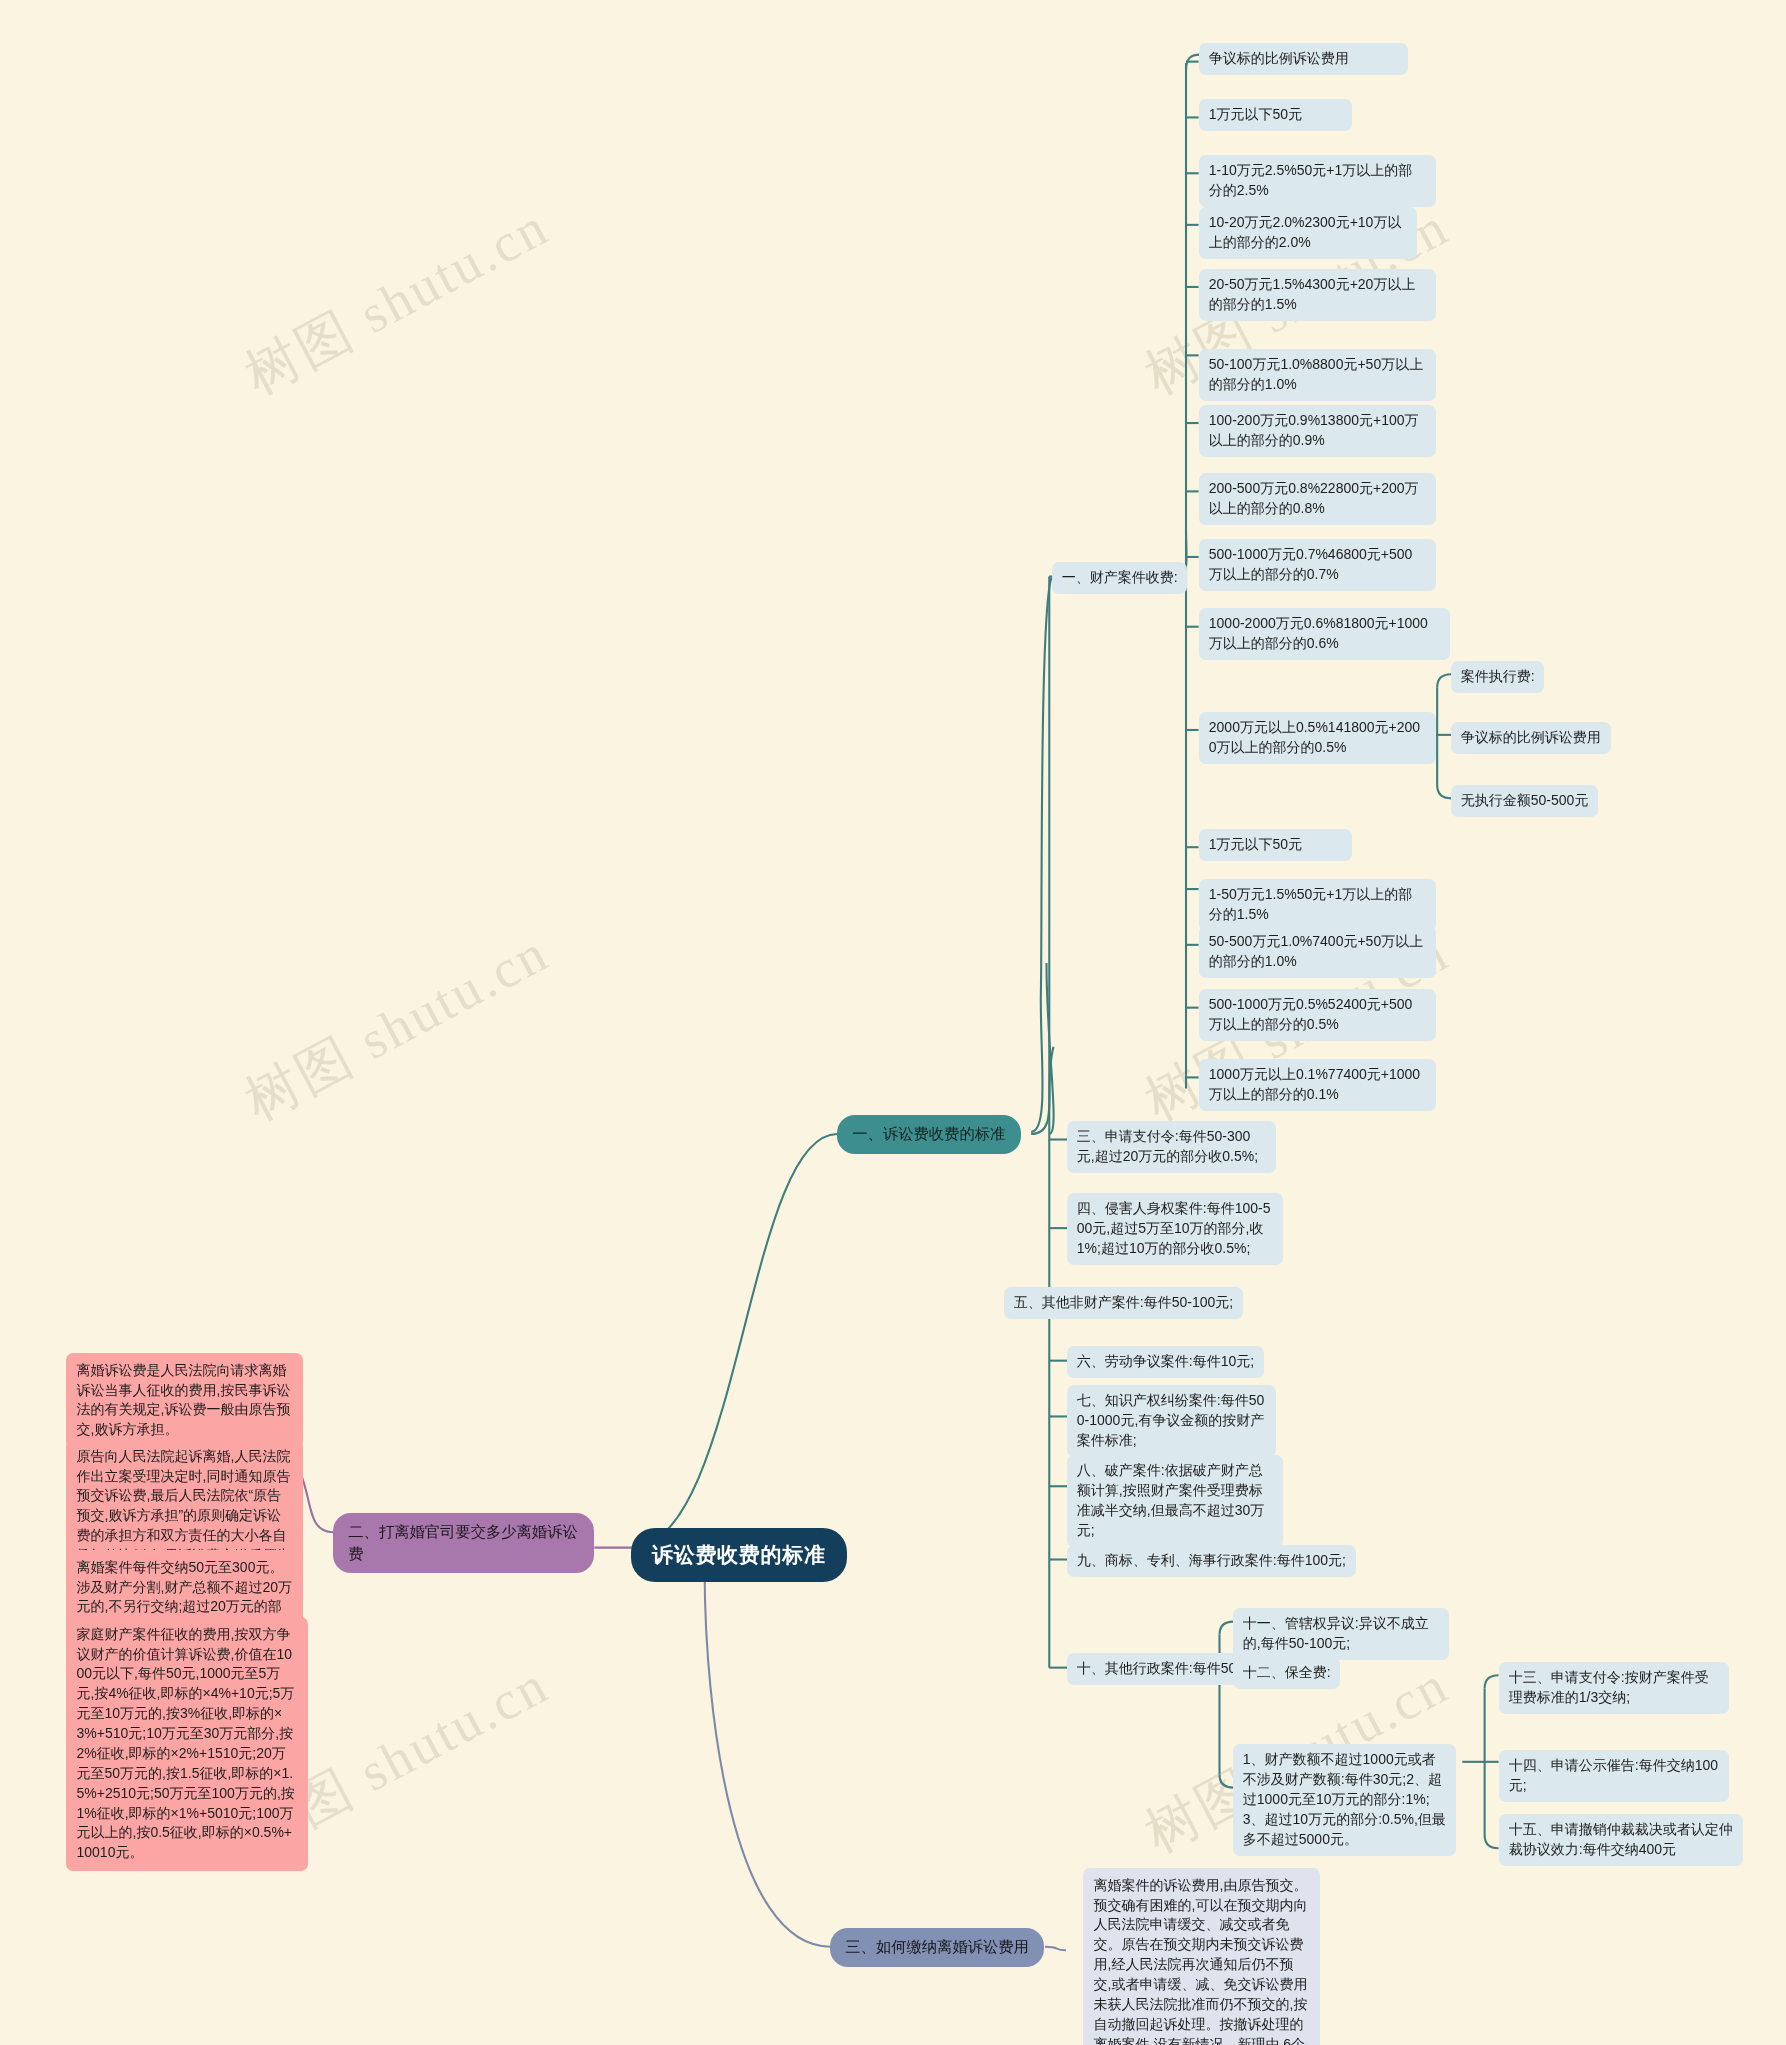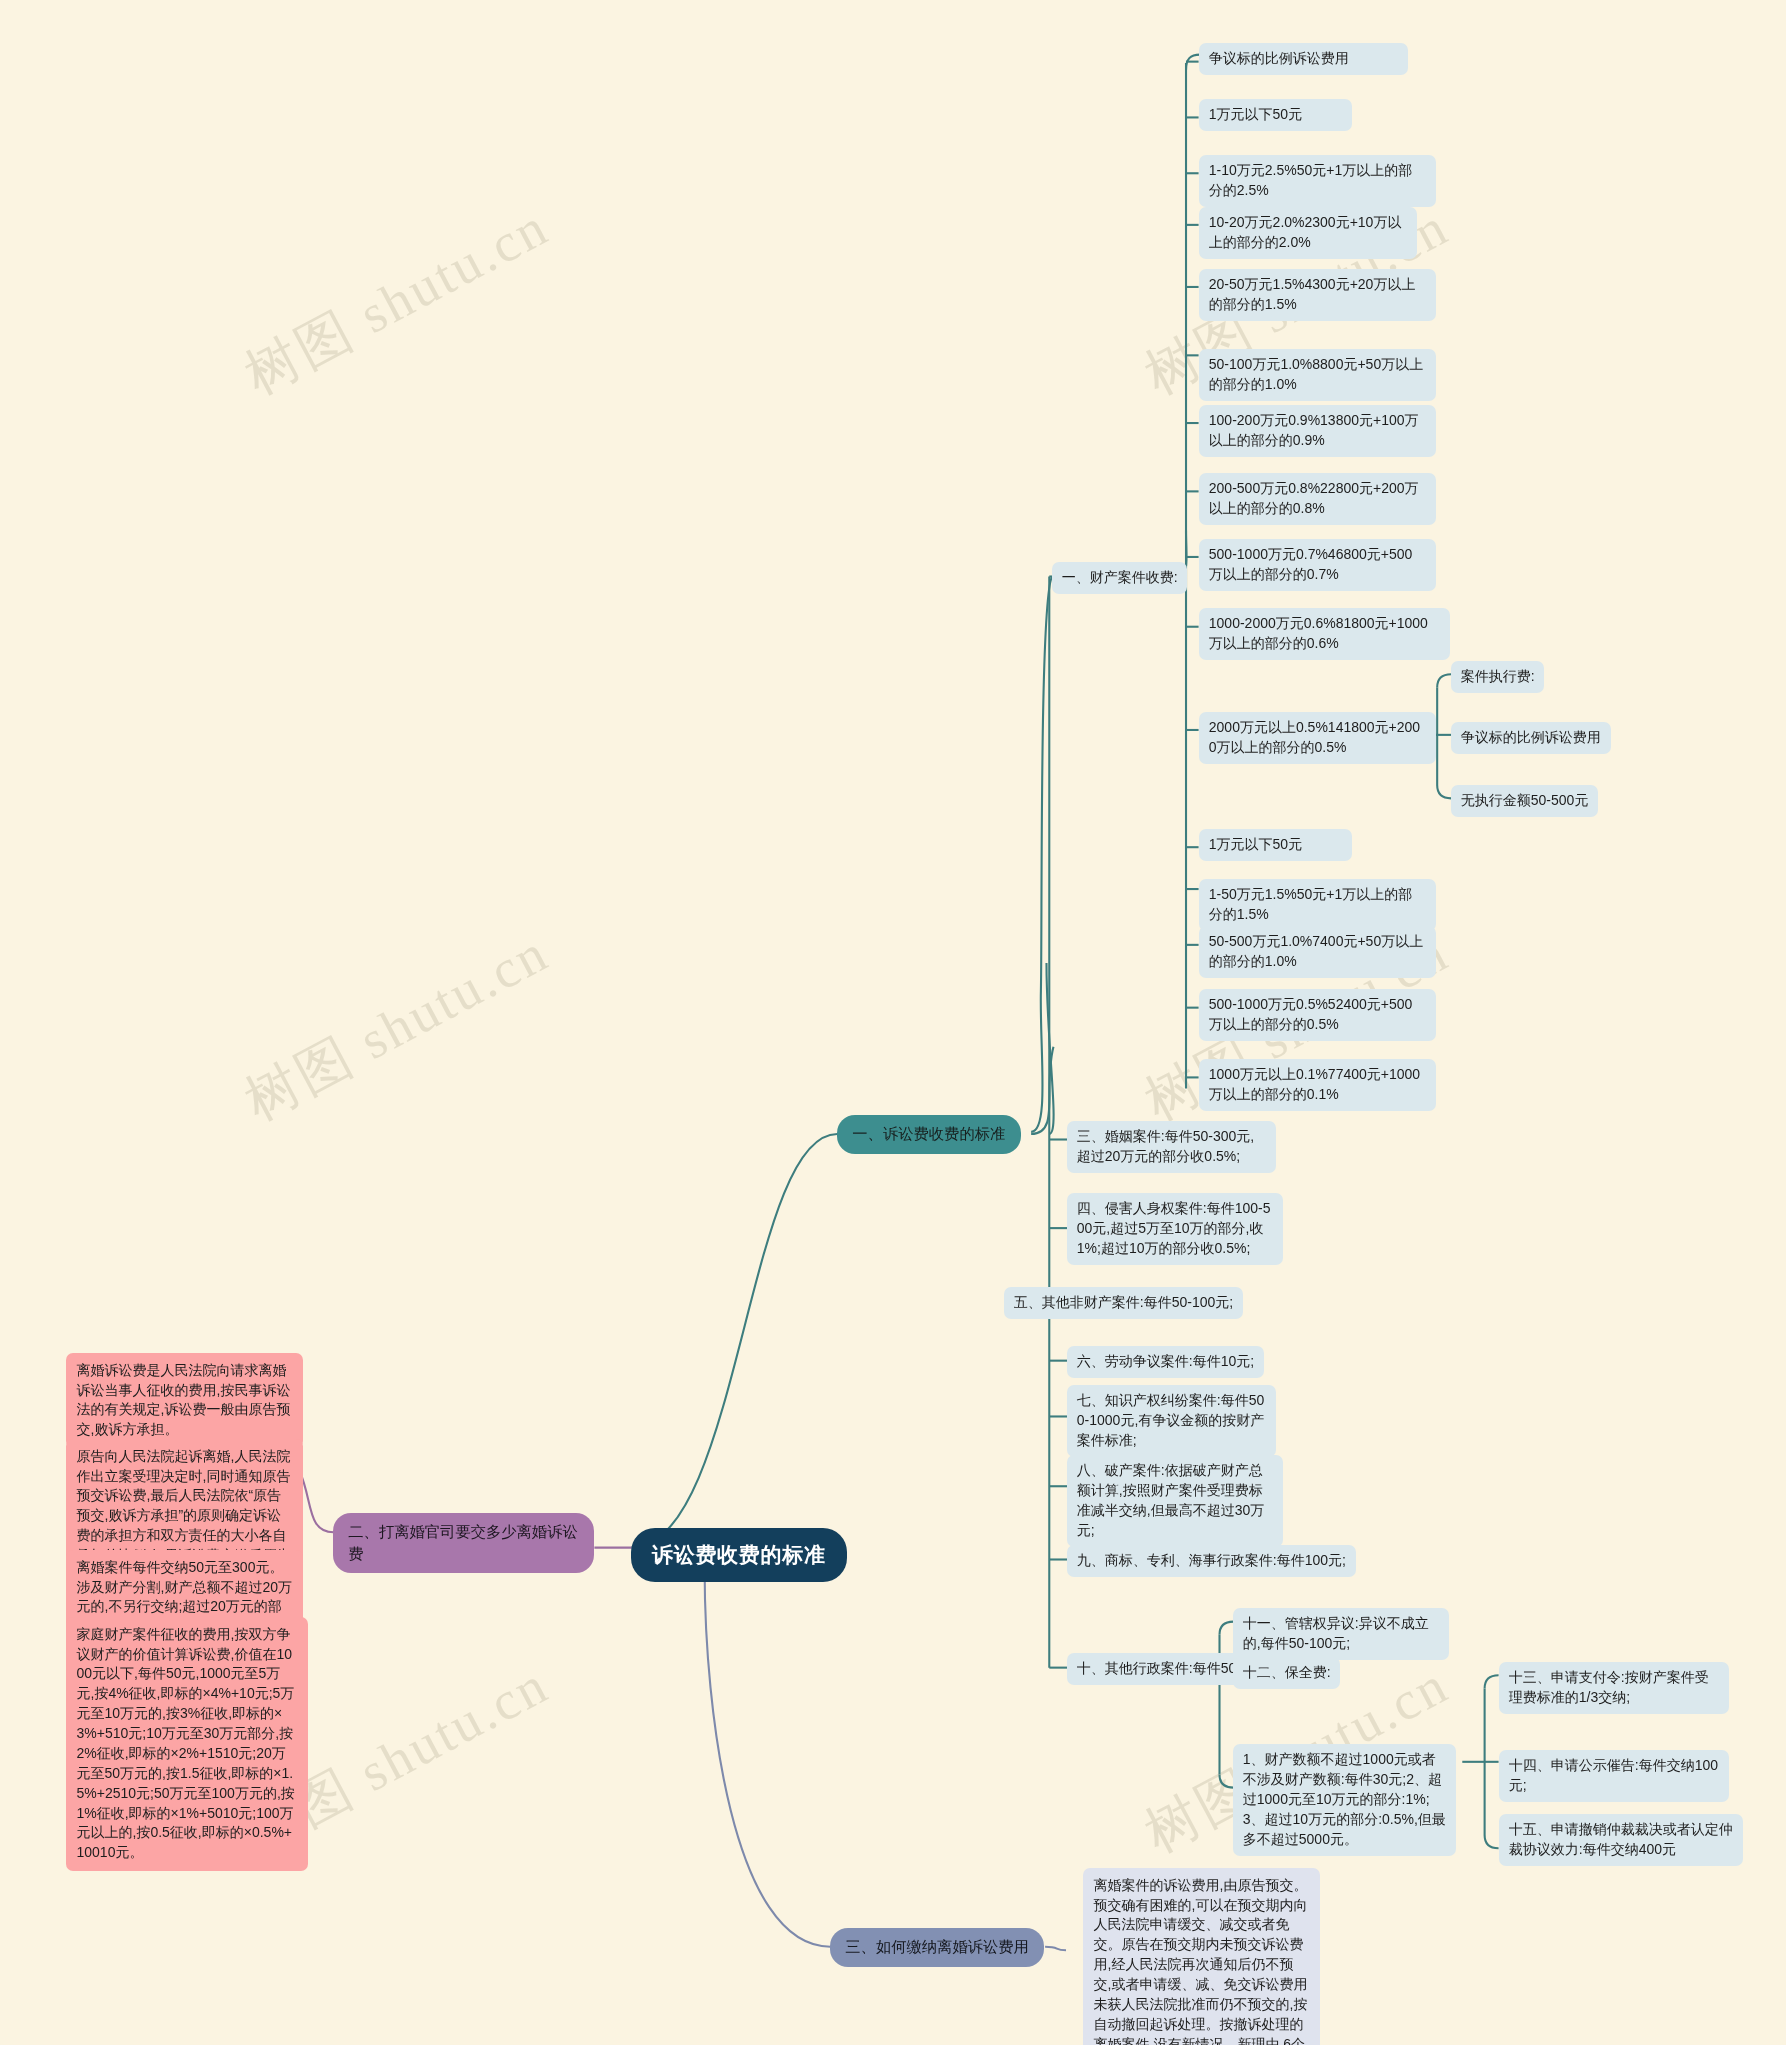--- a/index.html
+++ b/index.html
@@ -205,21 +205,21 @@
 
   <div class="node root" style="left:631px;top:1528px;">诉讼费收费的标准</div>
 
   <div class="node br1" style="left:837px;top:1115px;">一、诉讼费收费的标准</div>
 
   <div class="node br2" style="left:333px;top:1513px;width:261px;">二、打离婚官司要交多少离婚诉讼费</div>
 
   <div class="node br3" style="left:830px;top:1928px;">三、如何缴纳离婚诉讼费用</div>
 
   <div class="node leaf" style="left:1052px;top:562px;">一、财产案件收费:</div>
-  <div class="node leaf" style="left:1067px;top:1121px;width:209px;">三、婚姻案件:每件50-300元,超过20万元的部分收0.5%;</div>
+  <div class="node leaf" style="left:1067px;top:1121px;width:209px;">三、申请支付令:每件50-300元,超过20万元的部分收0.5%;</div>
   <div class="node leaf" style="left:1067px;top:1193px;width:216px;">四、侵害人身权案件:每件100-500元,超过5万至10万的部分,收1%;超过10万的部分收0.5%;</div>
   <div class="node leaf" style="left:1004px;top:1287px;">五、其他非财产案件:每件50-100元;</div>
   <div class="node leaf" style="left:1067px;top:1346px;">六、劳动争议案件:每件10元;</div>
   <div class="node leaf" style="left:1067px;top:1385px;width:209px;">七、知识产权纠纷案件:每件500-1000元,有争议金额的按财产案件标准;</div>
   <div class="node leaf" style="left:1067px;top:1455px;width:216px;">八、破产案件:依据破产财产总额计算,按照财产案件受理费标准减半交纳,但最高不超过30万元;</div>
   <div class="node leaf" style="left:1067px;top:1545px;">九、商标、专利、海事行政案件:每件100元;</div>
   <div class="node leaf" style="left:1067px;top:1653px;">十、其他行政案件:每件50元;</div>
 
   <div id="propwrap">
       <div class="node leaf" style="left: 1199px; top: 43px; width: 209px;">争议标的比例诉讼费用</div>

